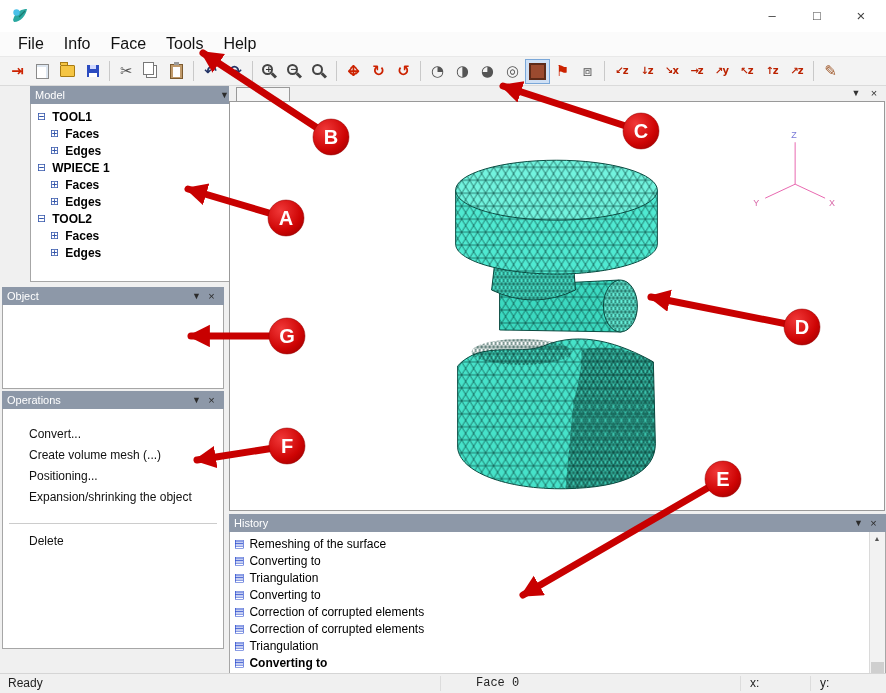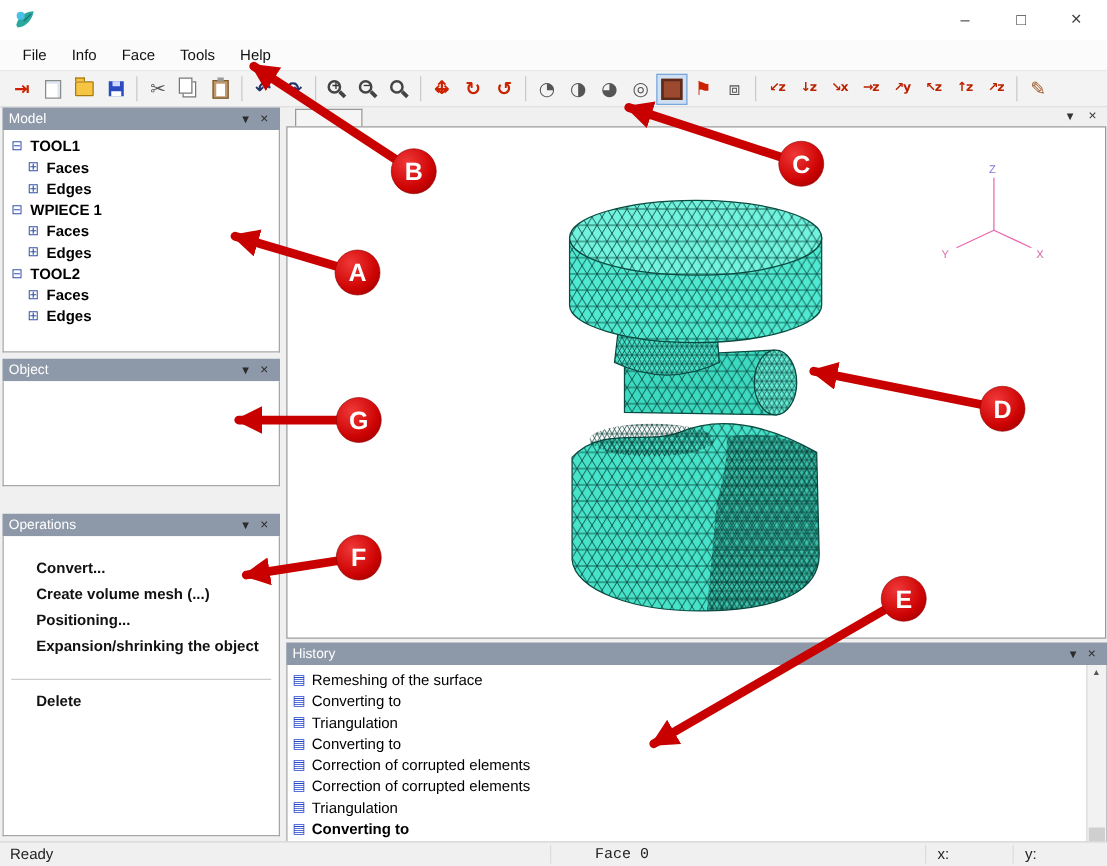--- a/index.html
+++ b/index.html
@@ -6,21 +6,21 @@
   #app{position:relative;width:886px;height:693px;background:#F0F0F0;overflow:hidden;outline:1px solid #9DB2C8;}
 
   
   .titlebar{position:absolute;left:0;top:0;width:886px;height:32px;background:#FFFFFF;border-bottom:1px solid #ECECEC;}
   .appicon{position:absolute;left:10px;top:6px;width:20px;height:20px;}
   .wctl{position:absolute;top:0;width:34px;height:31px;line-height:31px;text-align:center;color:#444;font-size:13px;background:transparent;border:none;padding:0;}
   .wctl.min{right:97px;} .wctl.max{right:52px;} .wctl.close{right:8px;font-size:15px;}
 
   
   .menubar{position:absolute;left:0;top:32px;width:886px;height:24px;background:#FBFBFB;display:flex;align-items:center;padding-left:8px;box-sizing:border-box;}
-  .mitem{padding:0 10px;font-size:12px;color:#111;height:24px;line-height:24px;background:transparent;border:none;}
+  .mitem{padding:0 10px;font-size:16px;color:#111;height:24px;line-height:24px;background:transparent;border:none;}
 
   
   .toolbar{position:absolute;left:0;top:56px;width:886px;height:30px;background:#F3F3F3;border-top:1px solid #E9E9E9;border-bottom:1px solid #DADADA;display:flex;align-items:center;padding-left:5px;box-sizing:border-box;}
   .tbtn{width:25px;height:25px;border:1px solid transparent;background:transparent;display:inline-flex;align-items:center;justify-content:center;padding:0;flex:0 0 auto;}
   .tbtn.sel{background:#CFE0F5;border:1px solid #7AA7D8;}
   .tsep{display:inline-block;width:1px;height:20px;background:#C9C9C9;margin:0 4px;flex:0 0 auto;}
   .ticon{font-family:"DejaVu Sans",sans-serif;font-size:12px;line-height:1;}
   .big{font-size:15px;}
   .tx-red{color:#CC2200;font-weight:bold;}
   .tx-gray{color:#555;}
@@ -44,31 +44,31 @@
   .ic-zoom::after{content:"";position:absolute;width:6px;height:2.5px;background:#444;transform:rotate(45deg);right:0;bottom:2px;}
   .ic-meshbox{width:13px;height:13px;background:#9B4A2F;border:2px solid #5E2A18;}
 
   
   .panel{position:absolute;left:2px;width:222px;}
   .phead{height:18px;background:#8D98A8;color:#FFFFFF;font-size:11px;display:flex;align-items:center;padding:0 5px;box-sizing:border-box;}
   .phead .sp{flex:1;}
   .pbtn{width:15px;text-align:center;color:#2B2B2B;background:transparent;border:none;padding:0;font-size:9px;height:16px;line-height:16px;}
   .pbtn.x{font-size:11px;}
   .pcontent{position:absolute;top:18px;left:0;right:0;bottom:0;background:#fff;border:1px solid #A6A6A6;border-top:none;overflow:hidden;box-sizing:border-box;}
-  .p-model{top:86px;height:196px;}
+  .p-model{top:86px;height:196px;margin-left:28px;}
   .p-object{top:287px;height:102px;}
-  .p-ops{top:391px;height:258px;margin-top:20px;}
+  .p-ops{top:391px;height:258px;}
 
   .trow{height:17px;display:flex;align-items:center;}
   .tbox{color:#3355AA;font-size:11px;margin-right:6px;font-family:"DejaVu Sans",sans-serif;}
   .tlbl{font-weight:bold;font-size:12px;color:#000;}
   #model-tree{padding-top:4px;}
 
   #ops-list{padding-top:14px;}
-  .oprow{font-size:12px;color:#111;padding:4px 14px 4px 26px;height:13px;font-weight:bold;}
+  .oprow{font-size:12px;color:#111;padding:4px 14px 4px 26px;height:13px;}
   .opsep{border-top:1px solid #CCC;margin:16px 6px 0 6px;}
   .oprow.del{margin-top:6px;}
 
   
   .vstrip{position:absolute;left:229px;top:86px;width:657px;height:15px;background:#F0F0F0;}
   .vtab{position:absolute;left:7px;top:1px;width:54px;height:14px;background:#F5F5F5;border:1px solid #999;border-bottom:none;box-sizing:border-box;}
   .vbtn{position:absolute;top:0;width:16px;height:14px;text-align:center;font-size:9px;color:#333;background:transparent;border:none;padding:0;line-height:14px;}
   .vbtn.col{right:22px;} .vbtn.x{right:4px;font-size:11px;}
   .vcanvas{position:absolute;left:229px;top:101px;width:656px;height:410px;background:#fff;border:1px solid #999;box-sizing:border-box;}
   .meshsvg{position:absolute;left:0;top:0;width:654px;height:408px;}

